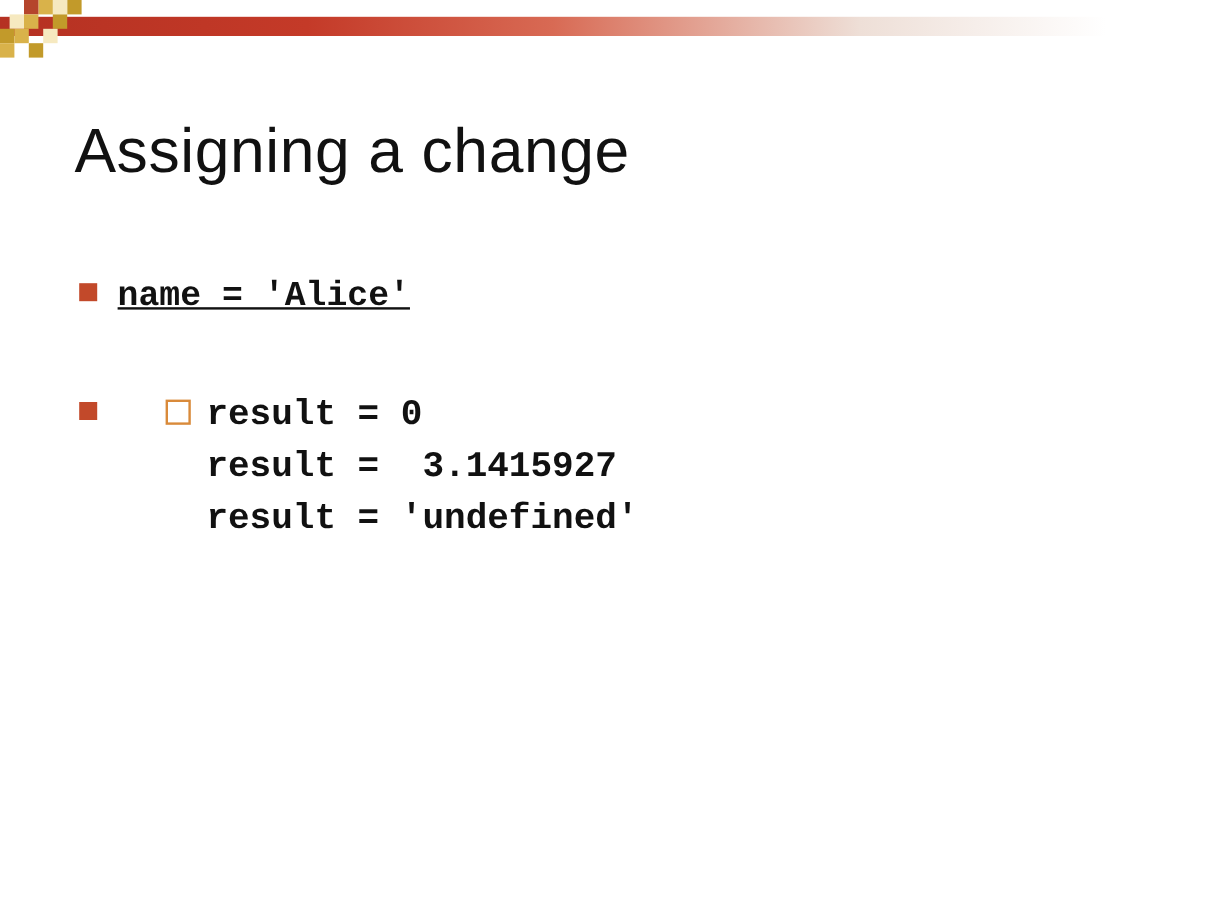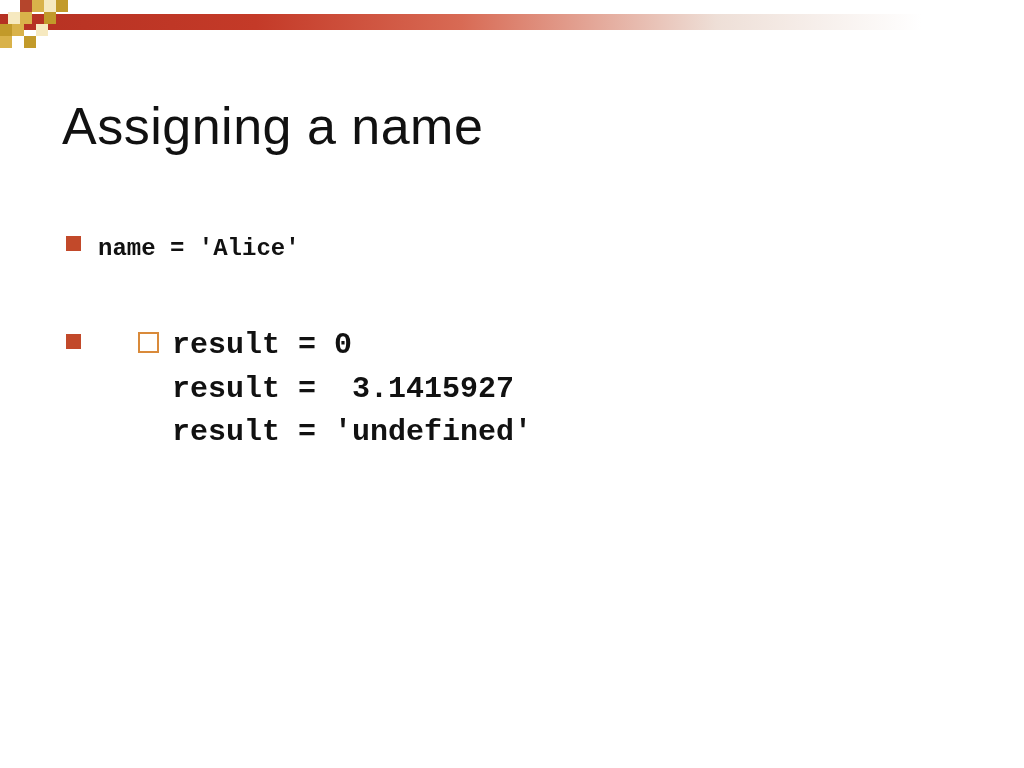--- a/index.html
+++ b/index.html
@@ -58,21 +58,22 @@
   ul.bullets > li::before {
     content: "";
     position: absolute;
     left: 4px; top: 10px;
     width: 15px; height: 15px;
     background: #c2492a;
   }
   .mono {
     font-family: "Consolas", "Menlo", "Courier New", monospace;
     font-weight: 700;
-    font-size: 24px;
+    font-size: 29px;
+    text-decoration: underline;
   }
   .subitem {
     margin-top: 10px;
     margin-left: 40px;
     position: relative;
     padding-left: 34px;
   }
   .subitem::before {
     content: "";
     position: absolute;
@@ -107,21 +108,21 @@
     <div class="sq c-dark" style="left:0px;  top:24px;"></div>
     <div class="sq c-mid" style="left:12px; top:24px;"></div>
     <div class="sq c-light" style="left:36px; top:24px;"></div>
 
     <div class="sq c-mid" style="left:0px;  top:36px;"></div>
     <div class="sq c-dark" style="left:24px; top:36px;"></div>
   </div>
 </div>
 
 <div class="content">
-  <h1 class="title">Assigning a name</h1>
+  <h1 class="title">Assigning a change</h1>
 
   <ul class="bullets">
     <li>
       <span class="mono">name = 'Alice'</span>
     </li>
     <li>
       <div class="subitem">
         <div class="codeblock">result = 0
 result =  3.1415927
 result = 'undefined'</div>

